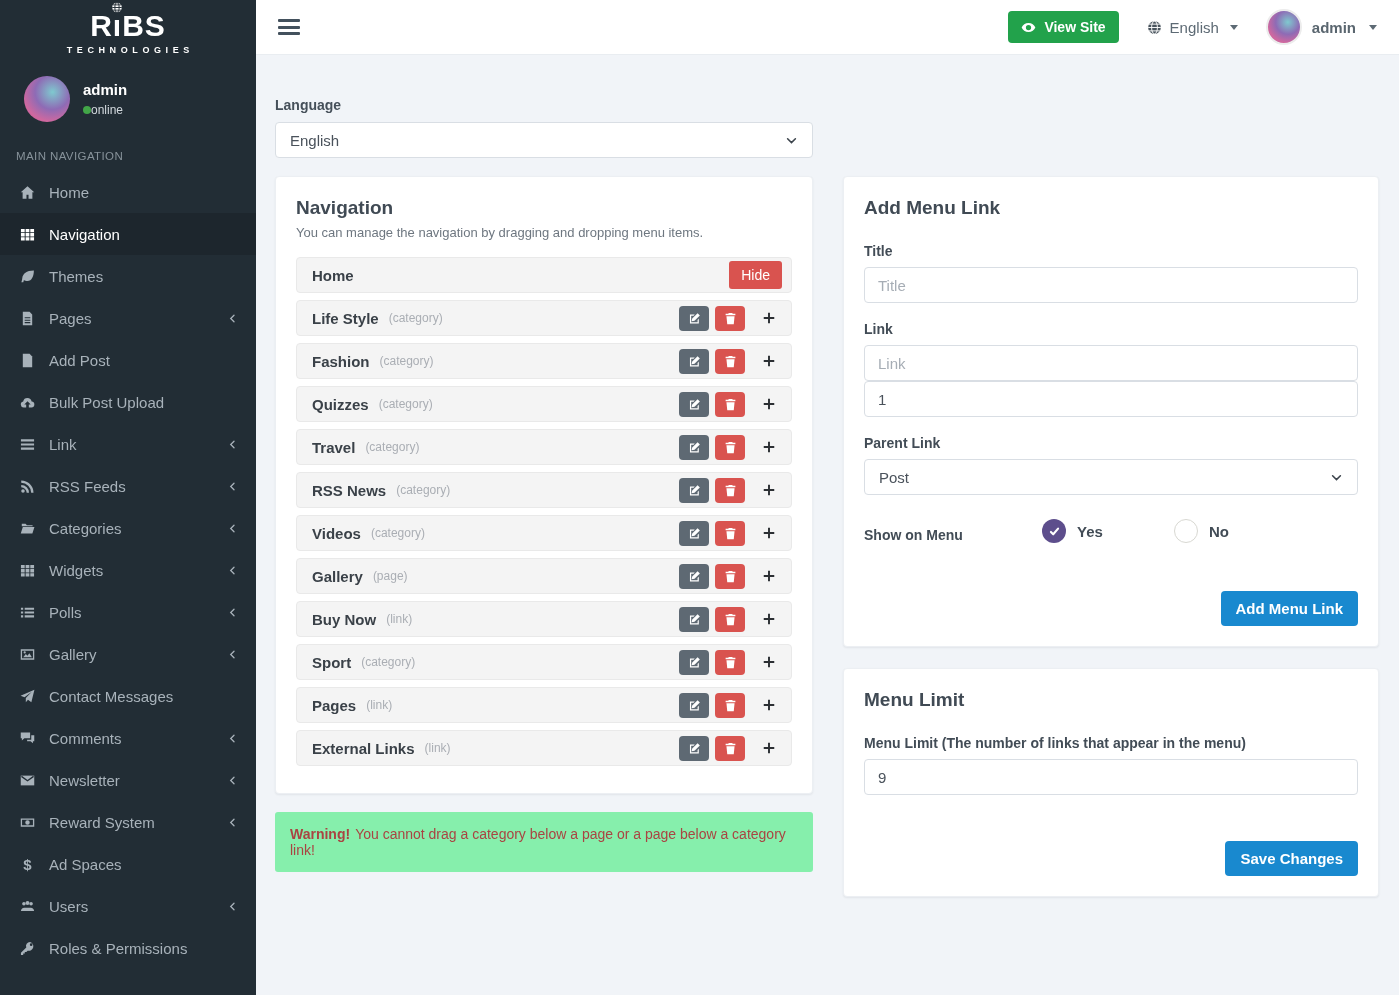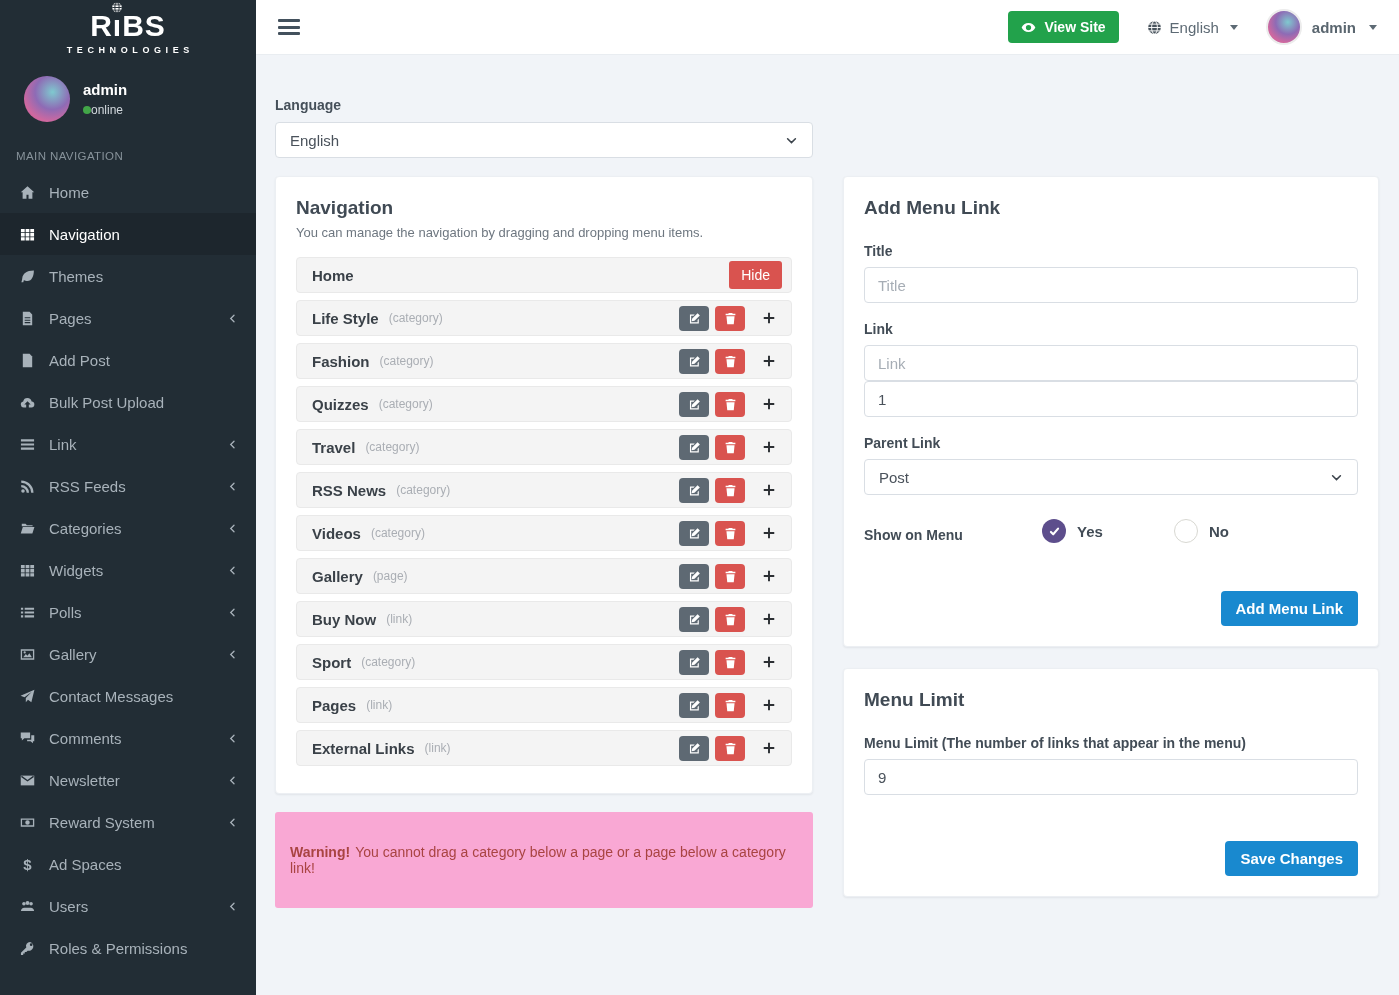--- a/index.html
+++ b/index.html
@@ -63,21 +63,21 @@
   .menu-row-type { font-size:12px; color:#aaaeb4; margin-left:10px; }
   .row-actions { margin-left:auto; display:flex; align-items:center; gap:6px; }
   .icon-btn { width:30px; height:25px; border:none; border-radius:4px; display:flex; align-items:center; justify-content:center; cursor:pointer; }
   .icon-btn svg { width:13px; height:13px; fill:#fff; }
   .edit-btn { background:#5e6973; }
   .delete-btn { background:#d9534f; }
   .plus-btn { background:none; border:none; width:26px; height:25px; display:flex; align-items:center; justify-content:center; margin-left:5px; cursor:pointer; }
   .plus-btn svg { width:14px; height:14px; fill:#2b2f33; }
   .hide-btn { background:#d9534f; color:#fff; border:none; border-radius:3px; font-size:14px; padding:6px 12px; cursor:pointer; font-family:inherit; }
 
-  .warning { margin-top:18px; background:#f9a8d4; border-radius:3px; padding:32px 15px; font-size:14px; color:#a94442; }
+  .warning { margin-top:18px; background:#86efac; border-radius:3px; padding:14px 15px; font-size:14px; color:#a94442; }
   .warning b { margin-right:5px; }
 
   .form-label { font-size:14px; font-weight:bold; color:#424c56; margin:18px 0 8px; }
   .text-input { width:100%; height:36px; border:1px solid #d9dee4; border-radius:4px; padding:0 13px; font-size:15px; color:#4a525b; font-family:inherit; background:#fff; }
   .text-input::placeholder { color:#a6adb5; }
 
   .show-row { display:flex; align-items:flex-end; margin-top:24px; }
   .show-label { width:178px; font-size:14px; font-weight:bold; color:#424c56; }
   .radio-group { display:flex; align-items:center; width:132px; cursor:pointer; }
   .radio { width:24px; height:24px; border-radius:50%; display:flex; align-items:center; justify-content:center; flex:none; }

